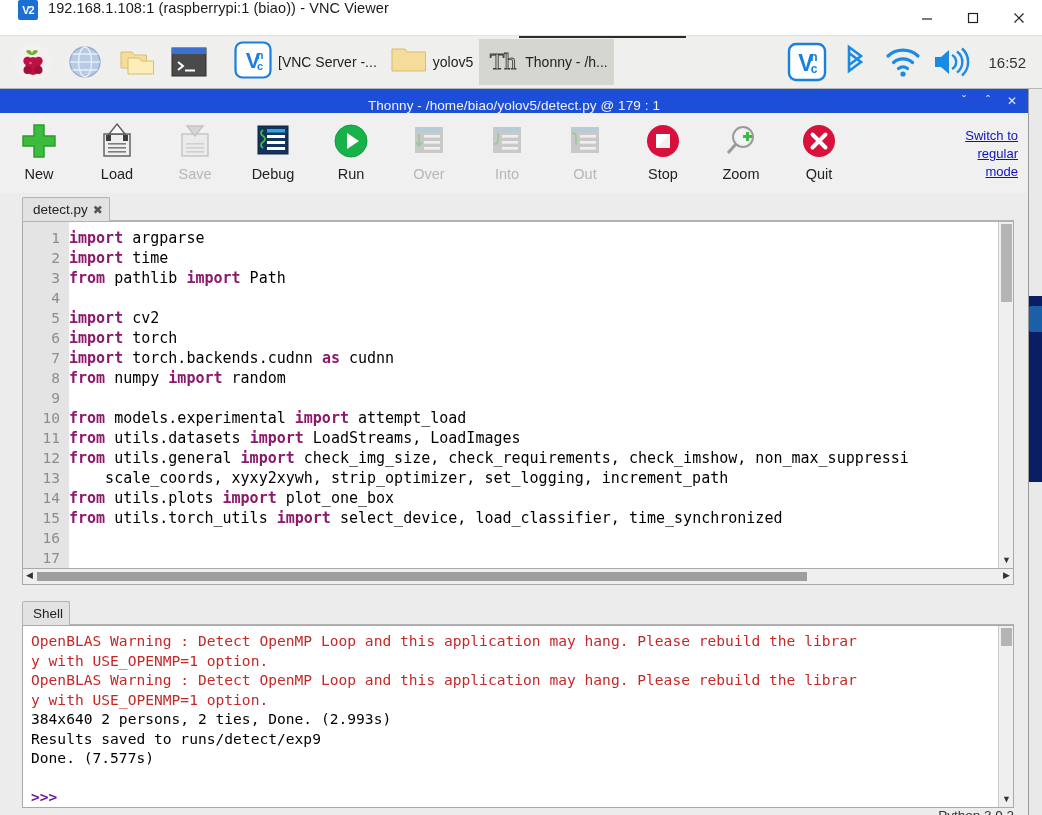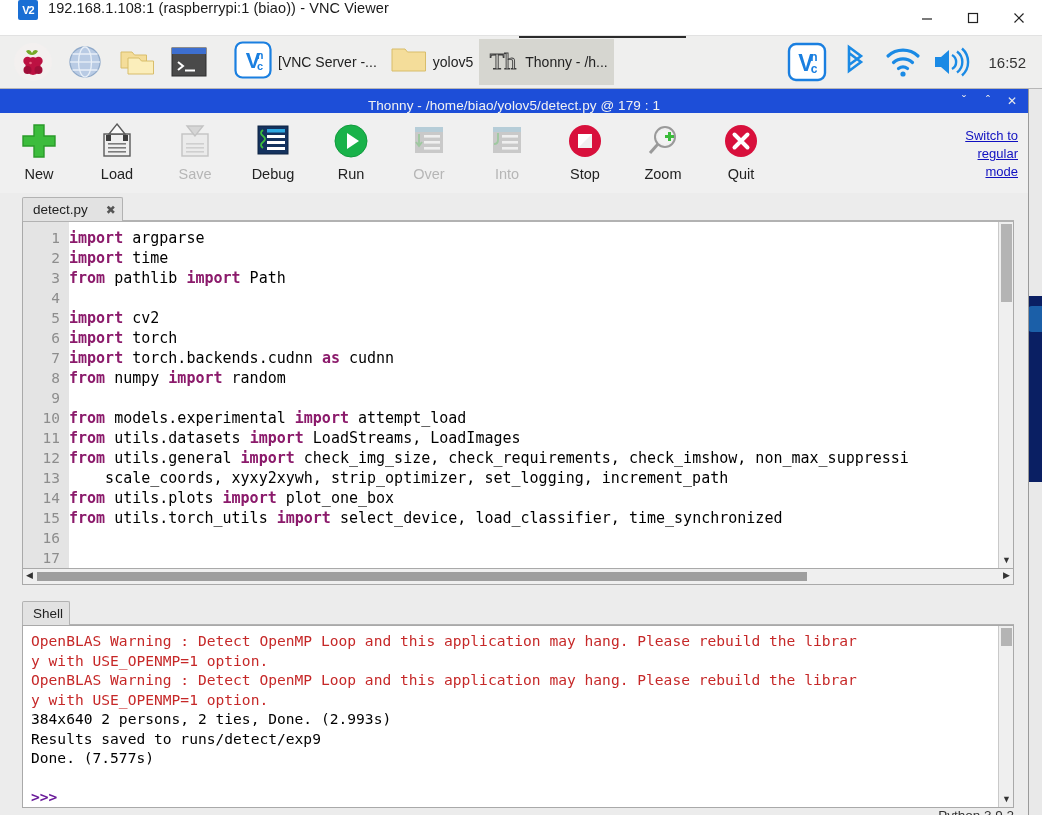--- a/index.html
+++ b/index.html
@@ -88,21 +88,21 @@
     position: absolute; right: 10px; top: 14px; width: 76px; text-align: right;
     font-size: 13px; color: #1010c0; text-decoration: underline; line-height: 18px;
   }
 
   
   .th-editor-wrap { margin: 0 14px 0 22px; flex: 0 0 376px; display:flex; flex-direction:column; }
   .tabbar { display: flex; align-items: flex-end; height: 28px; }
   .tab {
     background: #e2e2e2; border: 1px solid #b2b2b2; border-bottom: none;
     padding: 4px 6px 4px 10px; font-size: 13.5px; color: #222;
-    display: flex; align-items: center; gap: 18px; border-radius: 2px 2px 0 0;
+    display: flex; align-items: center; gap: 5px; border-radius: 2px 2px 0 0;
   }
   .tab .x { color: #555; font-size: 12px; }
   .tabfill { flex: 1; border-bottom: 1px solid #b2b2b2; height: 100%; }
   .code-area {
     background: #ffffff; border: 1px solid #a9a9a9; border-top: 1px solid #b2b2b2;
     flex: 1; display: flex; position: relative; overflow: hidden;
   }
   .gutter {
     background: #e4e4e4; width: 46px; flex: 0 0 46px; padding-top: 6px;
     text-align: right; color: #8d8d8d;
@@ -381,20 +381,33 @@
             <rect x="4" y="3" width="28" height="5" fill="#b6cdd8"></rect>
             <rect x="13" y="11" width="16" height="2.6" fill="#efefef"></rect>
             <rect x="13" y="17" width="16" height="2.6" fill="#efefef"></rect>
             <rect x="13" y="23" width="16" height="2.6" fill="#efefef"></rect>
             <path d="M9 9 v7 q0 4 -4 4" fill="none" stroke="#9fc8a0" stroke-width="1.9"></path>
           </svg>
         </div>
         <span class="lbl">Into</span>
       </div>
 
+      <div class="tb-btn disabled">
+        <div class="tb-icon-box">
+          <svg width="36" height="34" viewBox="0 0 36 34">
+            <rect x="4" y="3" width="28" height="26" fill="#c9c9c9"></rect>
+            <rect x="4" y="3" width="28" height="5" fill="#b6cdd8"></rect>
+            <rect x="13" y="11" width="16" height="2.6" fill="#efefef"></rect>
+            <rect x="13" y="17" width="16" height="2.6" fill="#efefef"></rect>
+            <rect x="13" y="23" width="16" height="2.6" fill="#efefef"></rect>
+            <path d="M5 9 q4 0 4 4 v8" fill="none" stroke="#9fc8a0" stroke-width="1.9"></path>
+          </svg>
+        </div>
+        <span class="lbl">Out</span>
+      </div>
 
       <div class="tb-btn">
         <div class="tb-icon-box">
           <svg width="38" height="38" viewBox="0 0 38 38">
             <circle cx="19" cy="19" r="16" fill="#d8103c"></circle>
             <rect x="12" y="12" width="14" height="14" fill="#ffffff"></rect>
             <path d="M26 12 v14 h-14z" fill="#f0f0f0"></path>
           </svg>
         </div>
         <span class="lbl">Stop</span>

